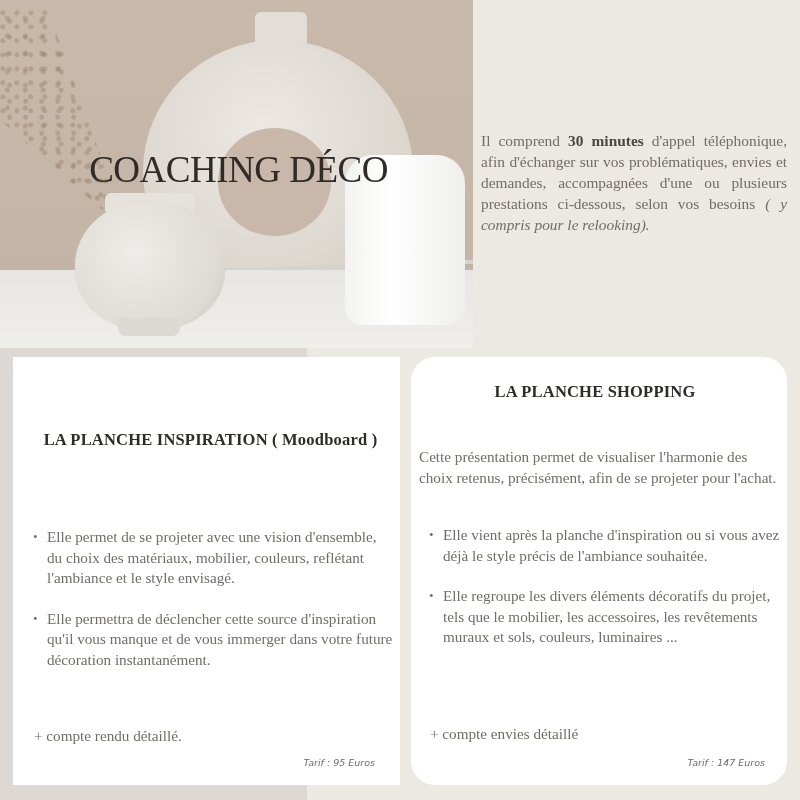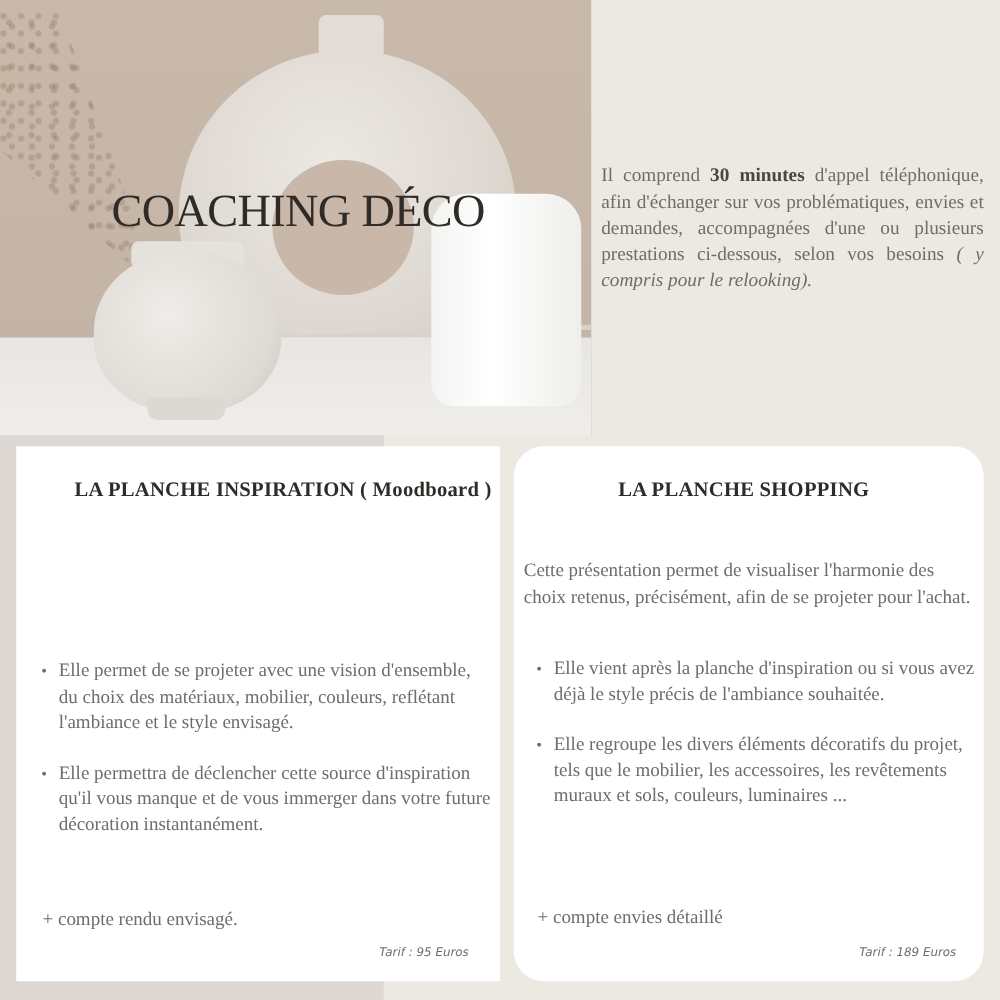--- a/index.html
+++ b/index.html
@@ -86,21 +86,21 @@
 
   .card {
     position: absolute; top: 357px; height: 428px; background: #ffffff;
   }
   .card-left { left: 13px; width: 387px; }
   .card-right { left: 411px; width: 376px; border-radius: 24px; }
   .card-title {
     position: absolute; top: 25px; left: 0; width: 100%; text-align: center;
     font-size: 16.5px; color: #2f2b28; letter-spacing: 0.2px;
   }
-  .card-left .card-title { padding-left: 0; left: 20px; }
+  .card-left .card-title { padding-left: 0; left: 4px; margin-top: 48px; }
   .card-right .card-title { left: -4px; }
   .card-intro {
     position: absolute; top: 70px; font-size: 15.2px; line-height: 20.5px; color: #716c68;
   }
   .card-left .card-intro { left: 8px; width: 375px; }
   .card-right .card-intro { left: 8px; width: 362px; margin-top: 20px; }
   .bullets { position: absolute; list-style: none; }
   .card-left .bullets { left: 20px; top: 170px; width: 360px; }
   .card-right .bullets { left: 18px; top: 168px; width: 356px; }
   .bullets li {
@@ -142,26 +142,26 @@
 </div>
 
 <p class="intro"><span>Il comprend </span><b>30 minutes</b><span> d'appel téléphonique, afin d'échanger sur vos problématiques, envies et demandes, accompagnées d'une ou plusieurs prestations ci-dessous, selon vos besoins </span><i>( y compris pour le relooking).</i></p>
 
 <section class="card card-left">
   <h2 class="card-title">LA PLANCHE INSPIRATION ( Moodboard )</h2>
   <ul class="bullets">
     <li><span class="dot">•</span><span>Elle permet de se projeter avec une vision d'ensemble, du choix des matériaux, mobilier, couleurs, reflétant l'ambiance et le style envisagé.</span></li>
     <li><span class="dot">•</span><span>Elle permettra de déclencher cette source d'inspiration qu'il vous manque et de vous immerger dans votre future décoration instantanément.</span></li>
   </ul>
-  <p class="extra">+ compte rendu envisagé.</p>
+  <p class="extra">+ compte rendu détaillé.</p>
   <p class="tarif">Tarif : 95 Euros</p>
 </section>
 
 <section class="card card-right">
   <h2 class="card-title">LA PLANCHE SHOPPING</h2>
   <p class="card-intro">Cette présentation permet de visualiser l'harmonie des choix retenus, précisément, afin de se projeter pour l'achat.</p>
   <ul class="bullets">
     <li><span class="dot">•</span><span>Elle vient après la planche d'inspiration ou si vous avez déjà le style précis de l'ambiance souhaitée.</span></li>
     <li><span class="dot">•</span><span> Elle regroupe les divers éléments décoratifs du projet, tels que le mobilier, les accessoires, les revêtements muraux et sols, couleurs, luminaires ...</span></li>
   </ul>
   <p class="extra">+ compte envies détaillé</p>
-  <p class="tarif">Tarif : 189 Euros</p>
+  <p class="tarif">Tarif : 147 Euros</p>
 </section>
 
 </body></html>

